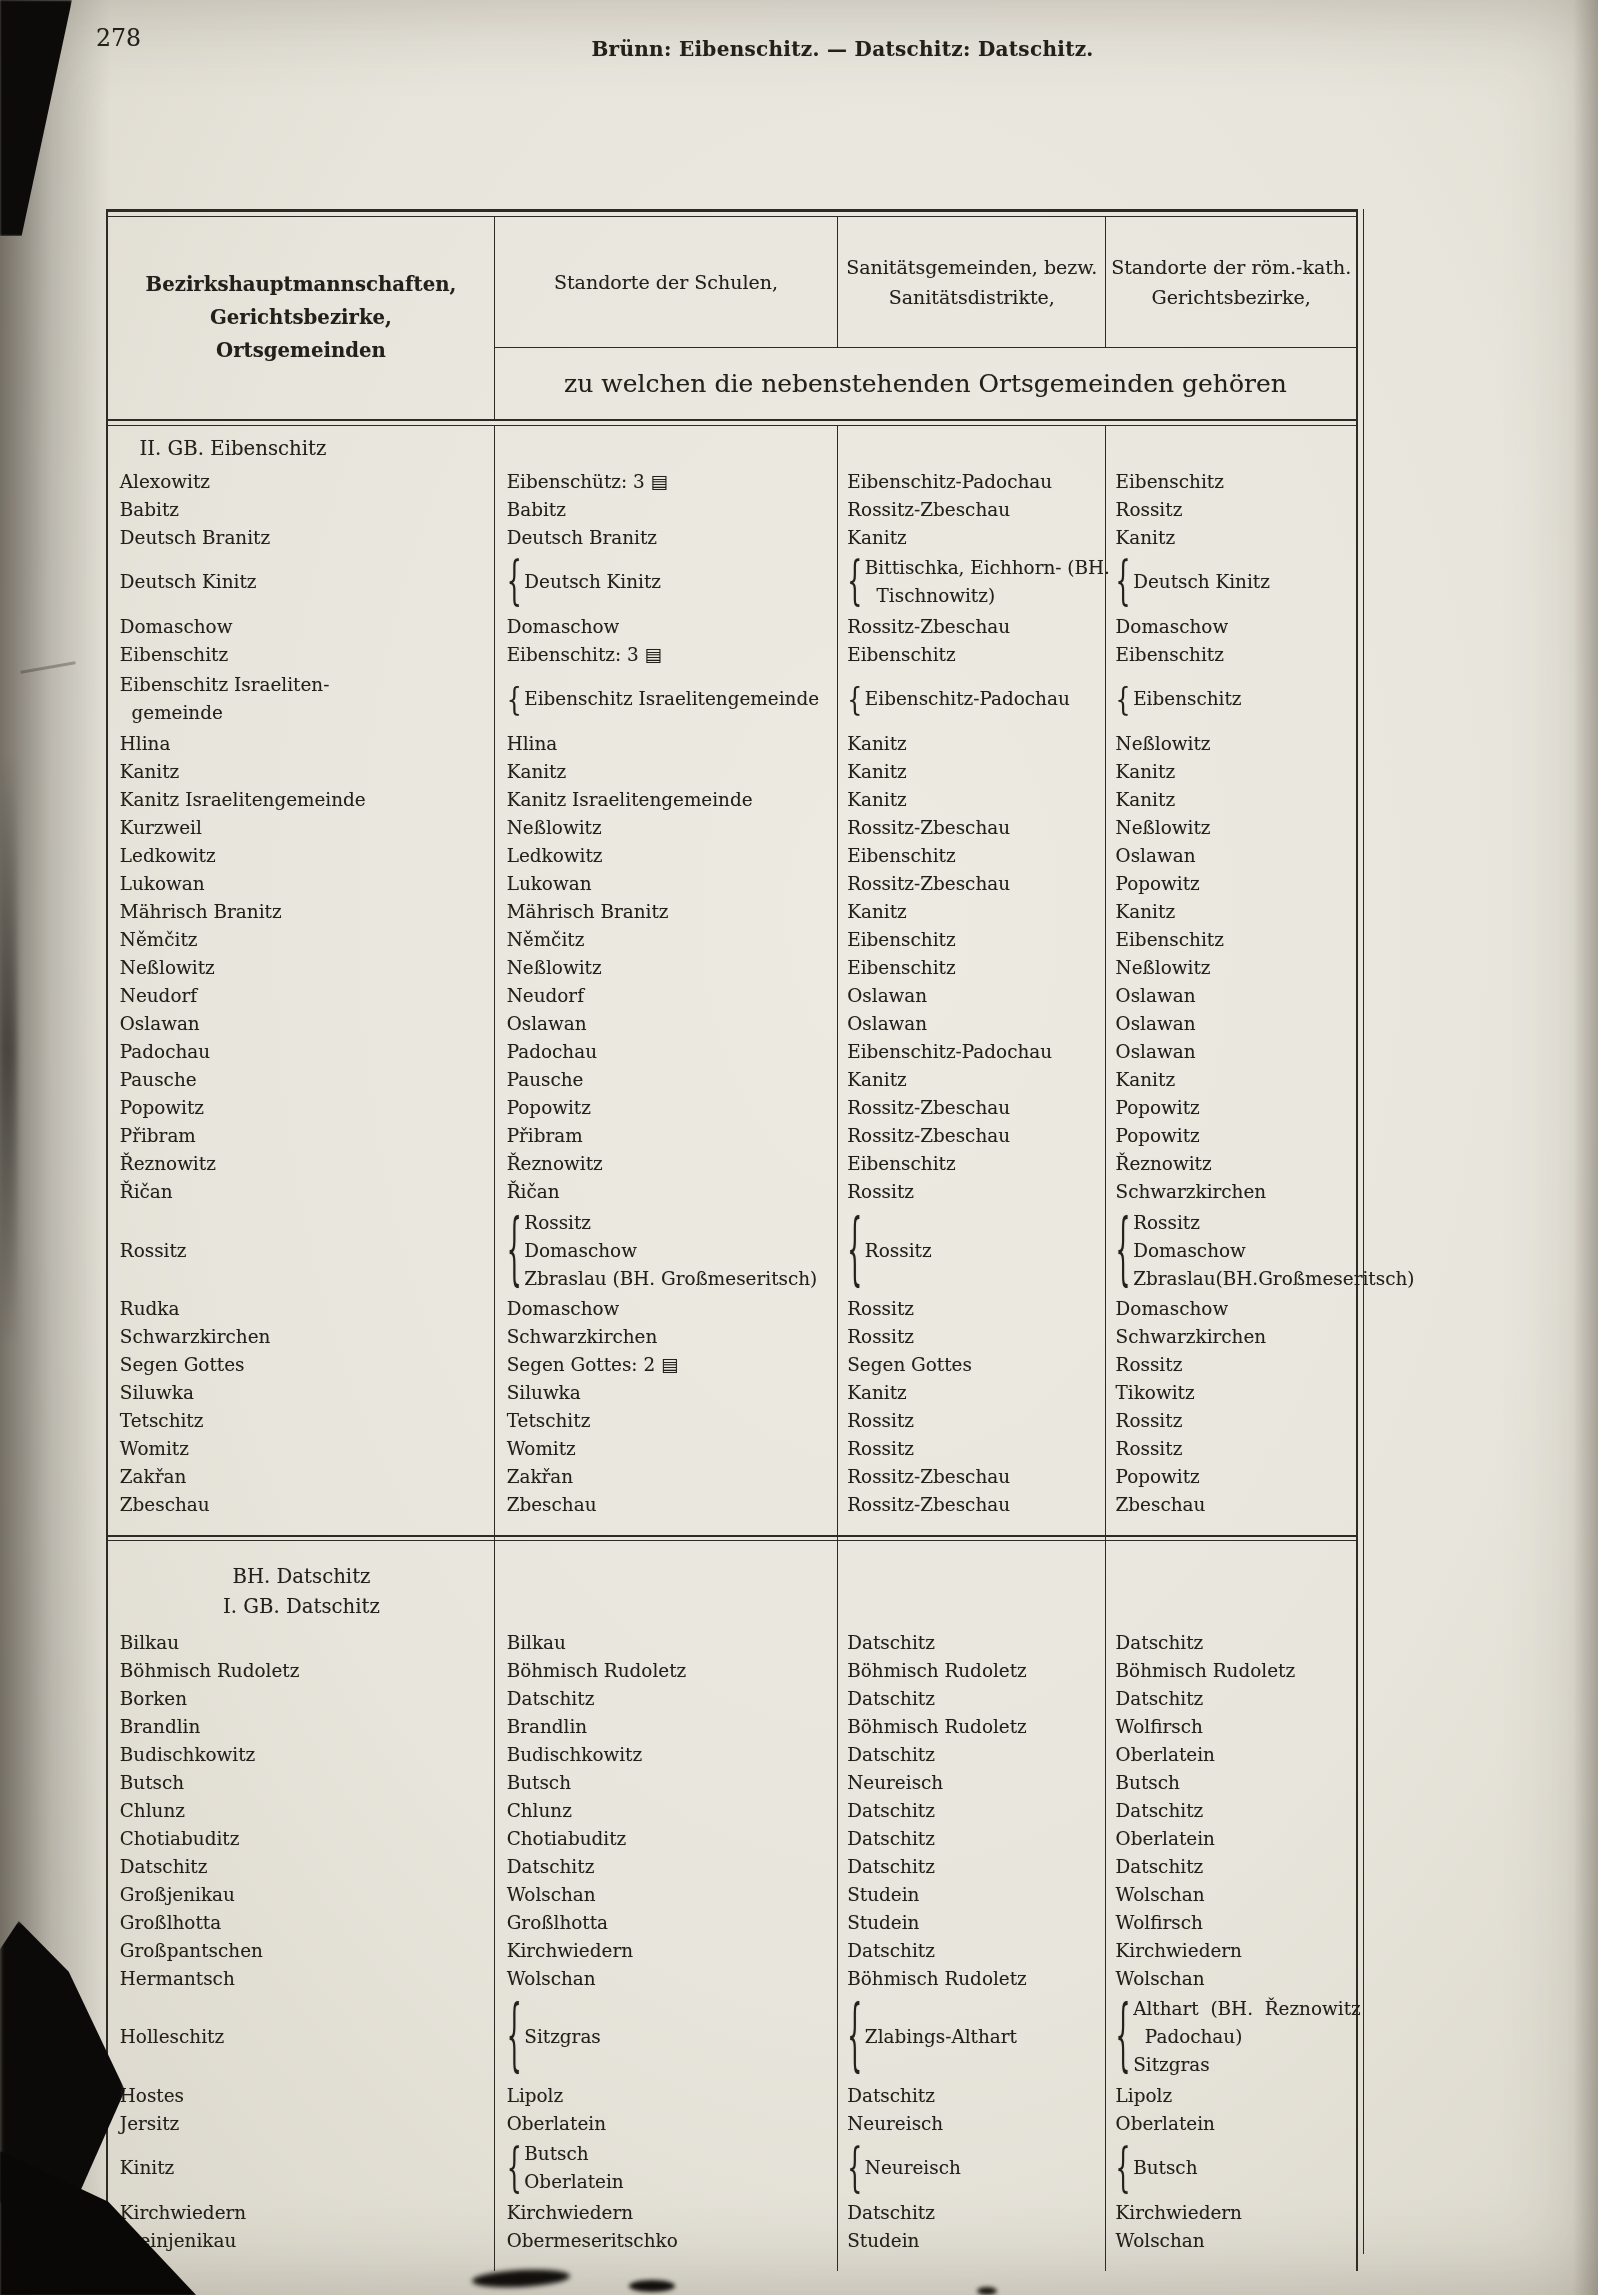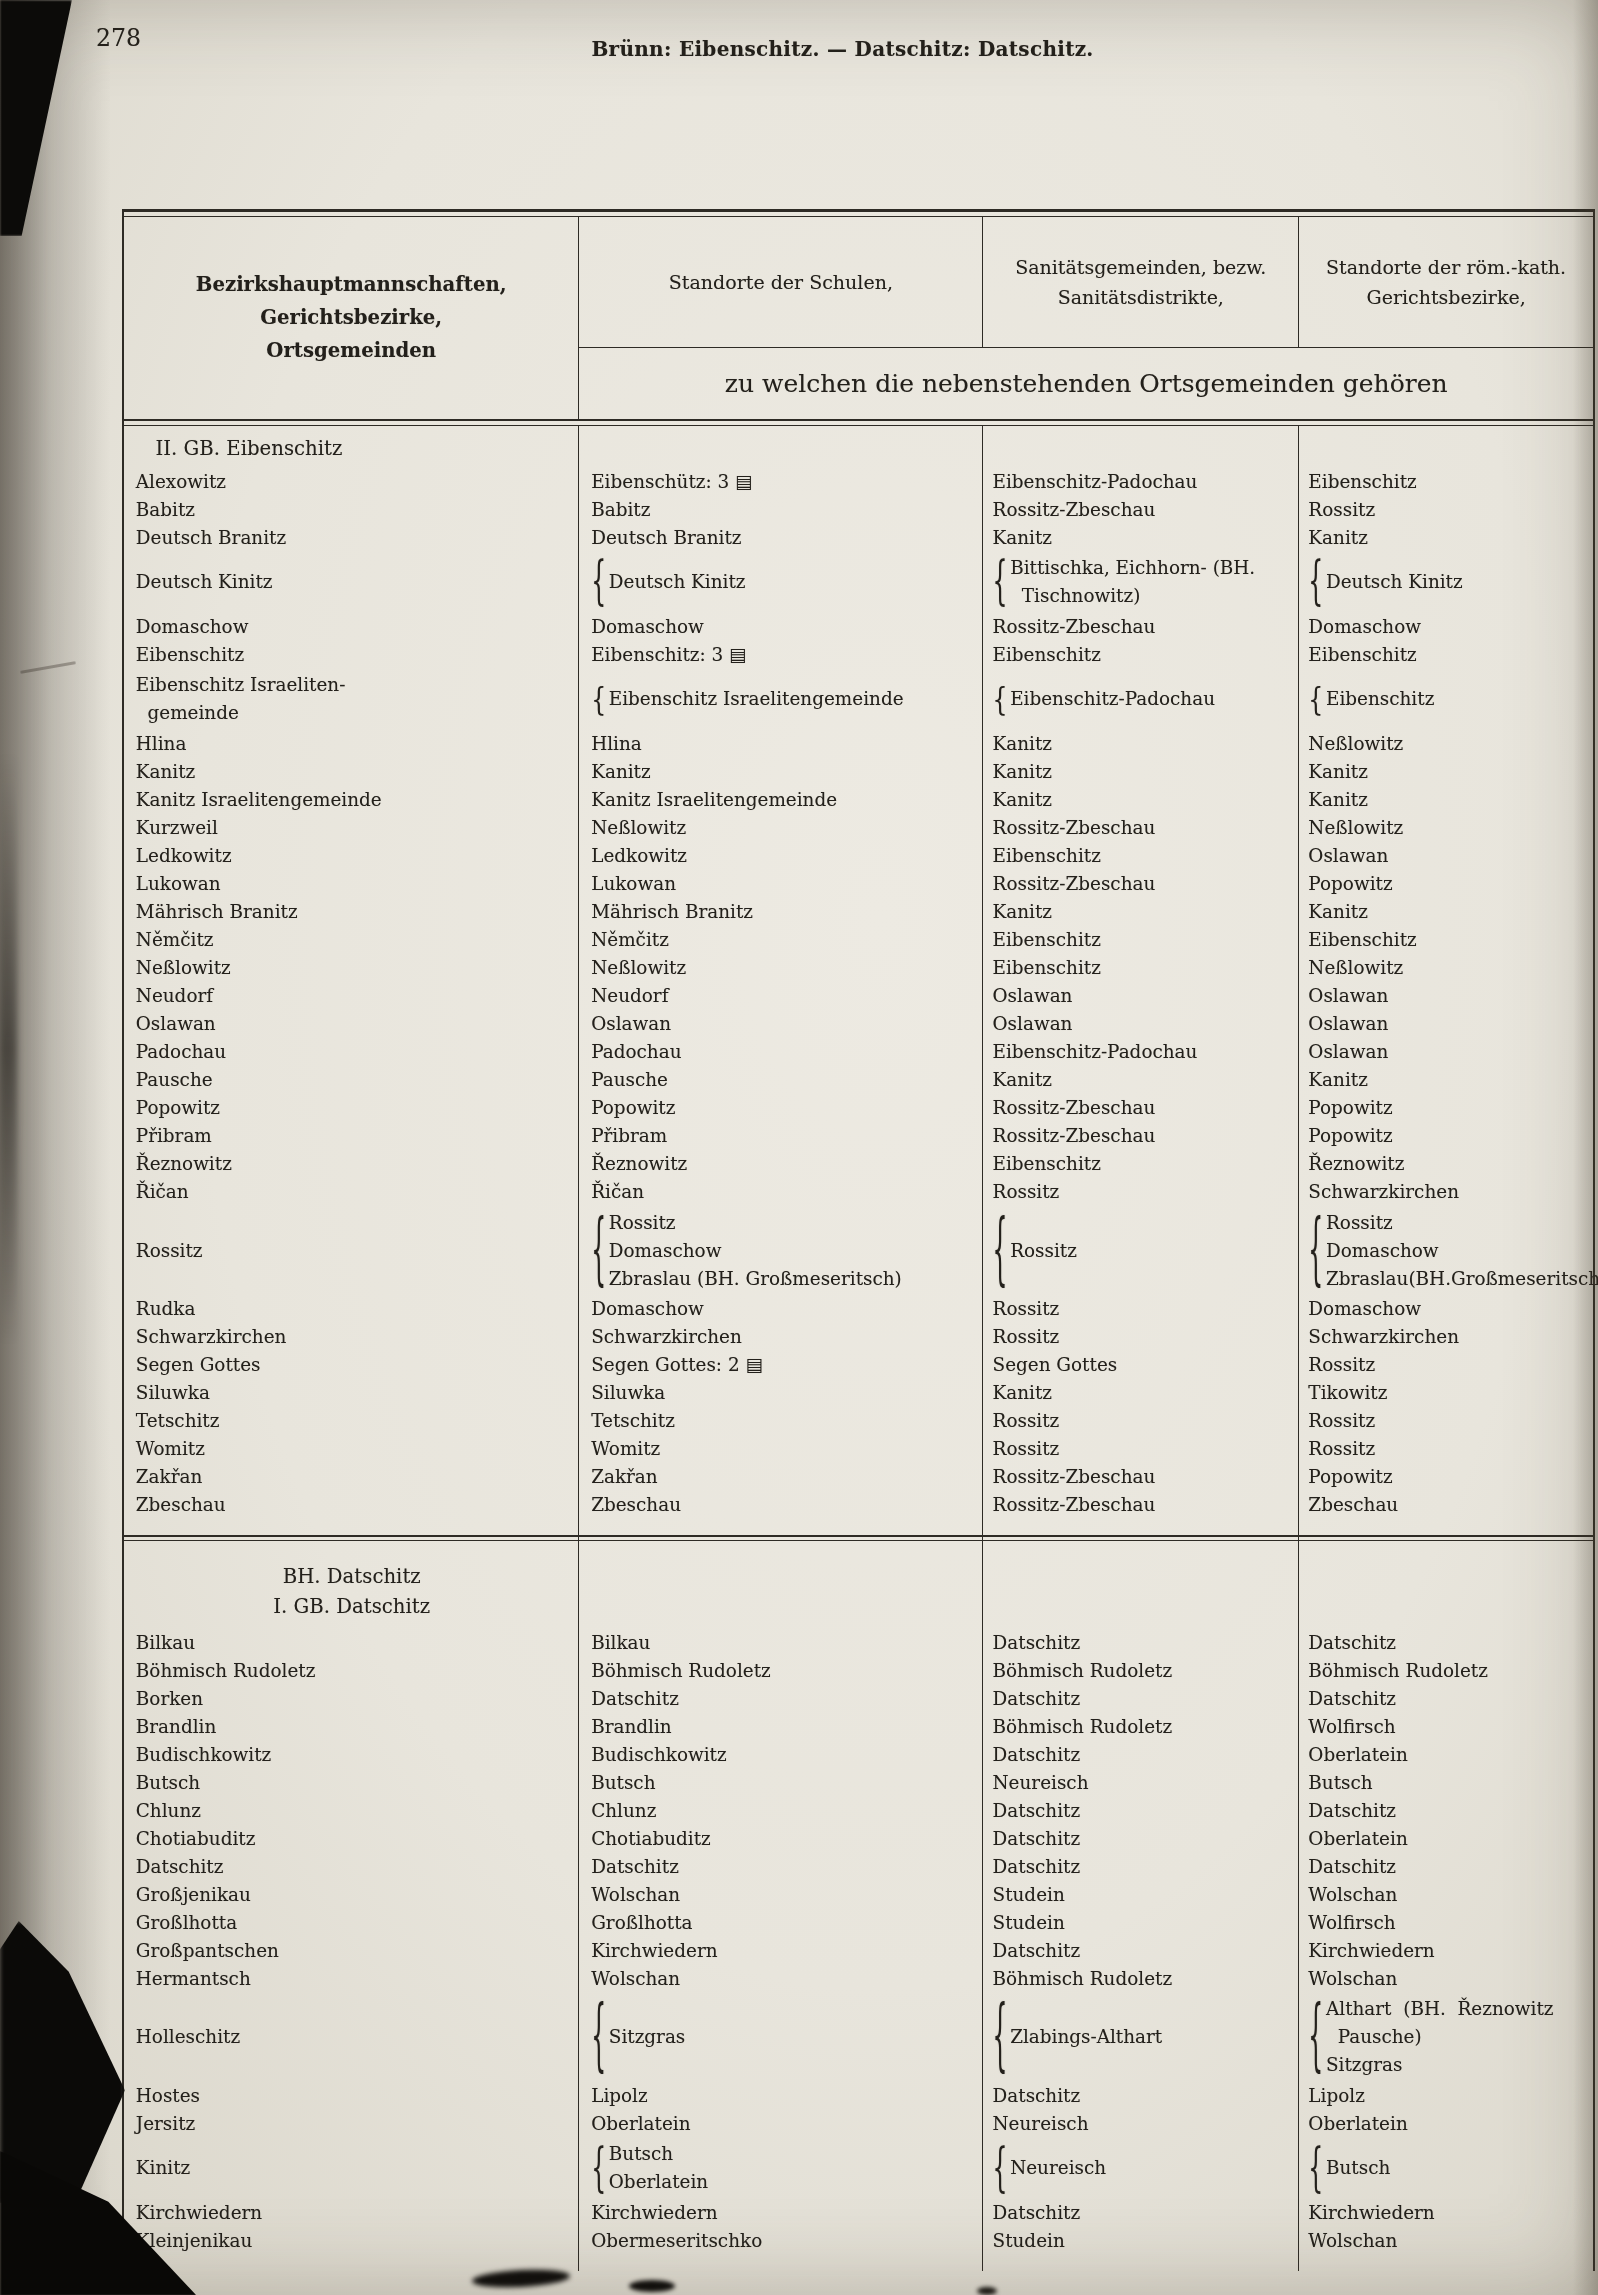--- a/index.html
+++ b/index.html
@@ -40,23 +40,23 @@
     border-radius:50%;filter:blur(2px);z-index:7;}
   .smudge-c{position:absolute;left:977px;top:2287px;width:19.7px;height:7.9px;background:#1a1712;
     border-radius:50%;filter:blur(2px);z-index:7;}
   .pencil-mark{position:absolute;left:19.7px;top:666px;width:56px;height:2.6px;background:rgba(80,72,64,.40);
     transform:rotate(-10deg);border-radius:1.3px;filter:blur(0.7px);z-index:4;}
 
   .page-number{position:absolute;left:96px;top:23.6px;font-size:23.6px;z-index:2;}
   .running-header{position:absolute;left:106px;top:37px;width:1473px;text-align:center;
     font-size:20px;font-weight:bold;letter-spacing:0.3px;z-index:2;}
 
-  .scan-table{position:absolute;left:106px;top:209px;width:1473px;
+  .scan-table{position:absolute;left:106px;top:209px;width:1252px;
     border-left:2px solid var(--rule);border-right:2px solid var(--rule);
-    padding-bottom:15.7px;z-index:2;box-sizing:border-box;margin-left:16px;}
+    padding-bottom:15.7px;z-index:2;box-sizing:border-box;}
   .vline-outer-right{position:absolute;right:-7.9px;top:0;bottom:17px;width:1.3px;background:var(--rule);}
 
   .rule-top{height:3.9px;border-top:3.3px solid var(--rule);border-bottom:1.3px solid var(--rule);}
   .rule-head{height:3.9px;border-top:2.6px solid var(--rule);border-bottom:1.3px solid var(--rule);}
 
   .thead{display:flex;}
   .th-col1{width:31%;box-sizing:border-box;border-right:1.3px solid var(--rule);
     display:flex;flex-direction:column;justify-content:center;align-items:center;
     font-weight:bold;font-size:19.7px;line-height:33px;}
   .th-right{width:69%;display:flex;flex-direction:column;}
@@ -1197,21 +1197,21 @@
           <div class="tcell col3">
             <span class="brace" style="transform: scaleY(3.36);">{</span>
             <div class="cell-lines">
               <div class="cell-line">Zlabings-Althart</div>
             </div>
           </div>
           <div class="tcell col4">
             <span class="brace" style="transform: scaleY(3.36);">{</span>
             <div class="cell-lines">
               <div class="cell-line">Althart  (BH.  Řeznowitz</div>
-              <div class="cell-line">  Pausche)</div>
+              <div class="cell-line">  Padochau)</div>
               <div class="cell-line">Sitzgras</div>
             </div>
           </div>
         </div>
         <div class="trow">
           <div class="tcell col1">
             <div class="cell-lines">
               <div class="cell-line">Hostes</div>
             </div>
           </div>

